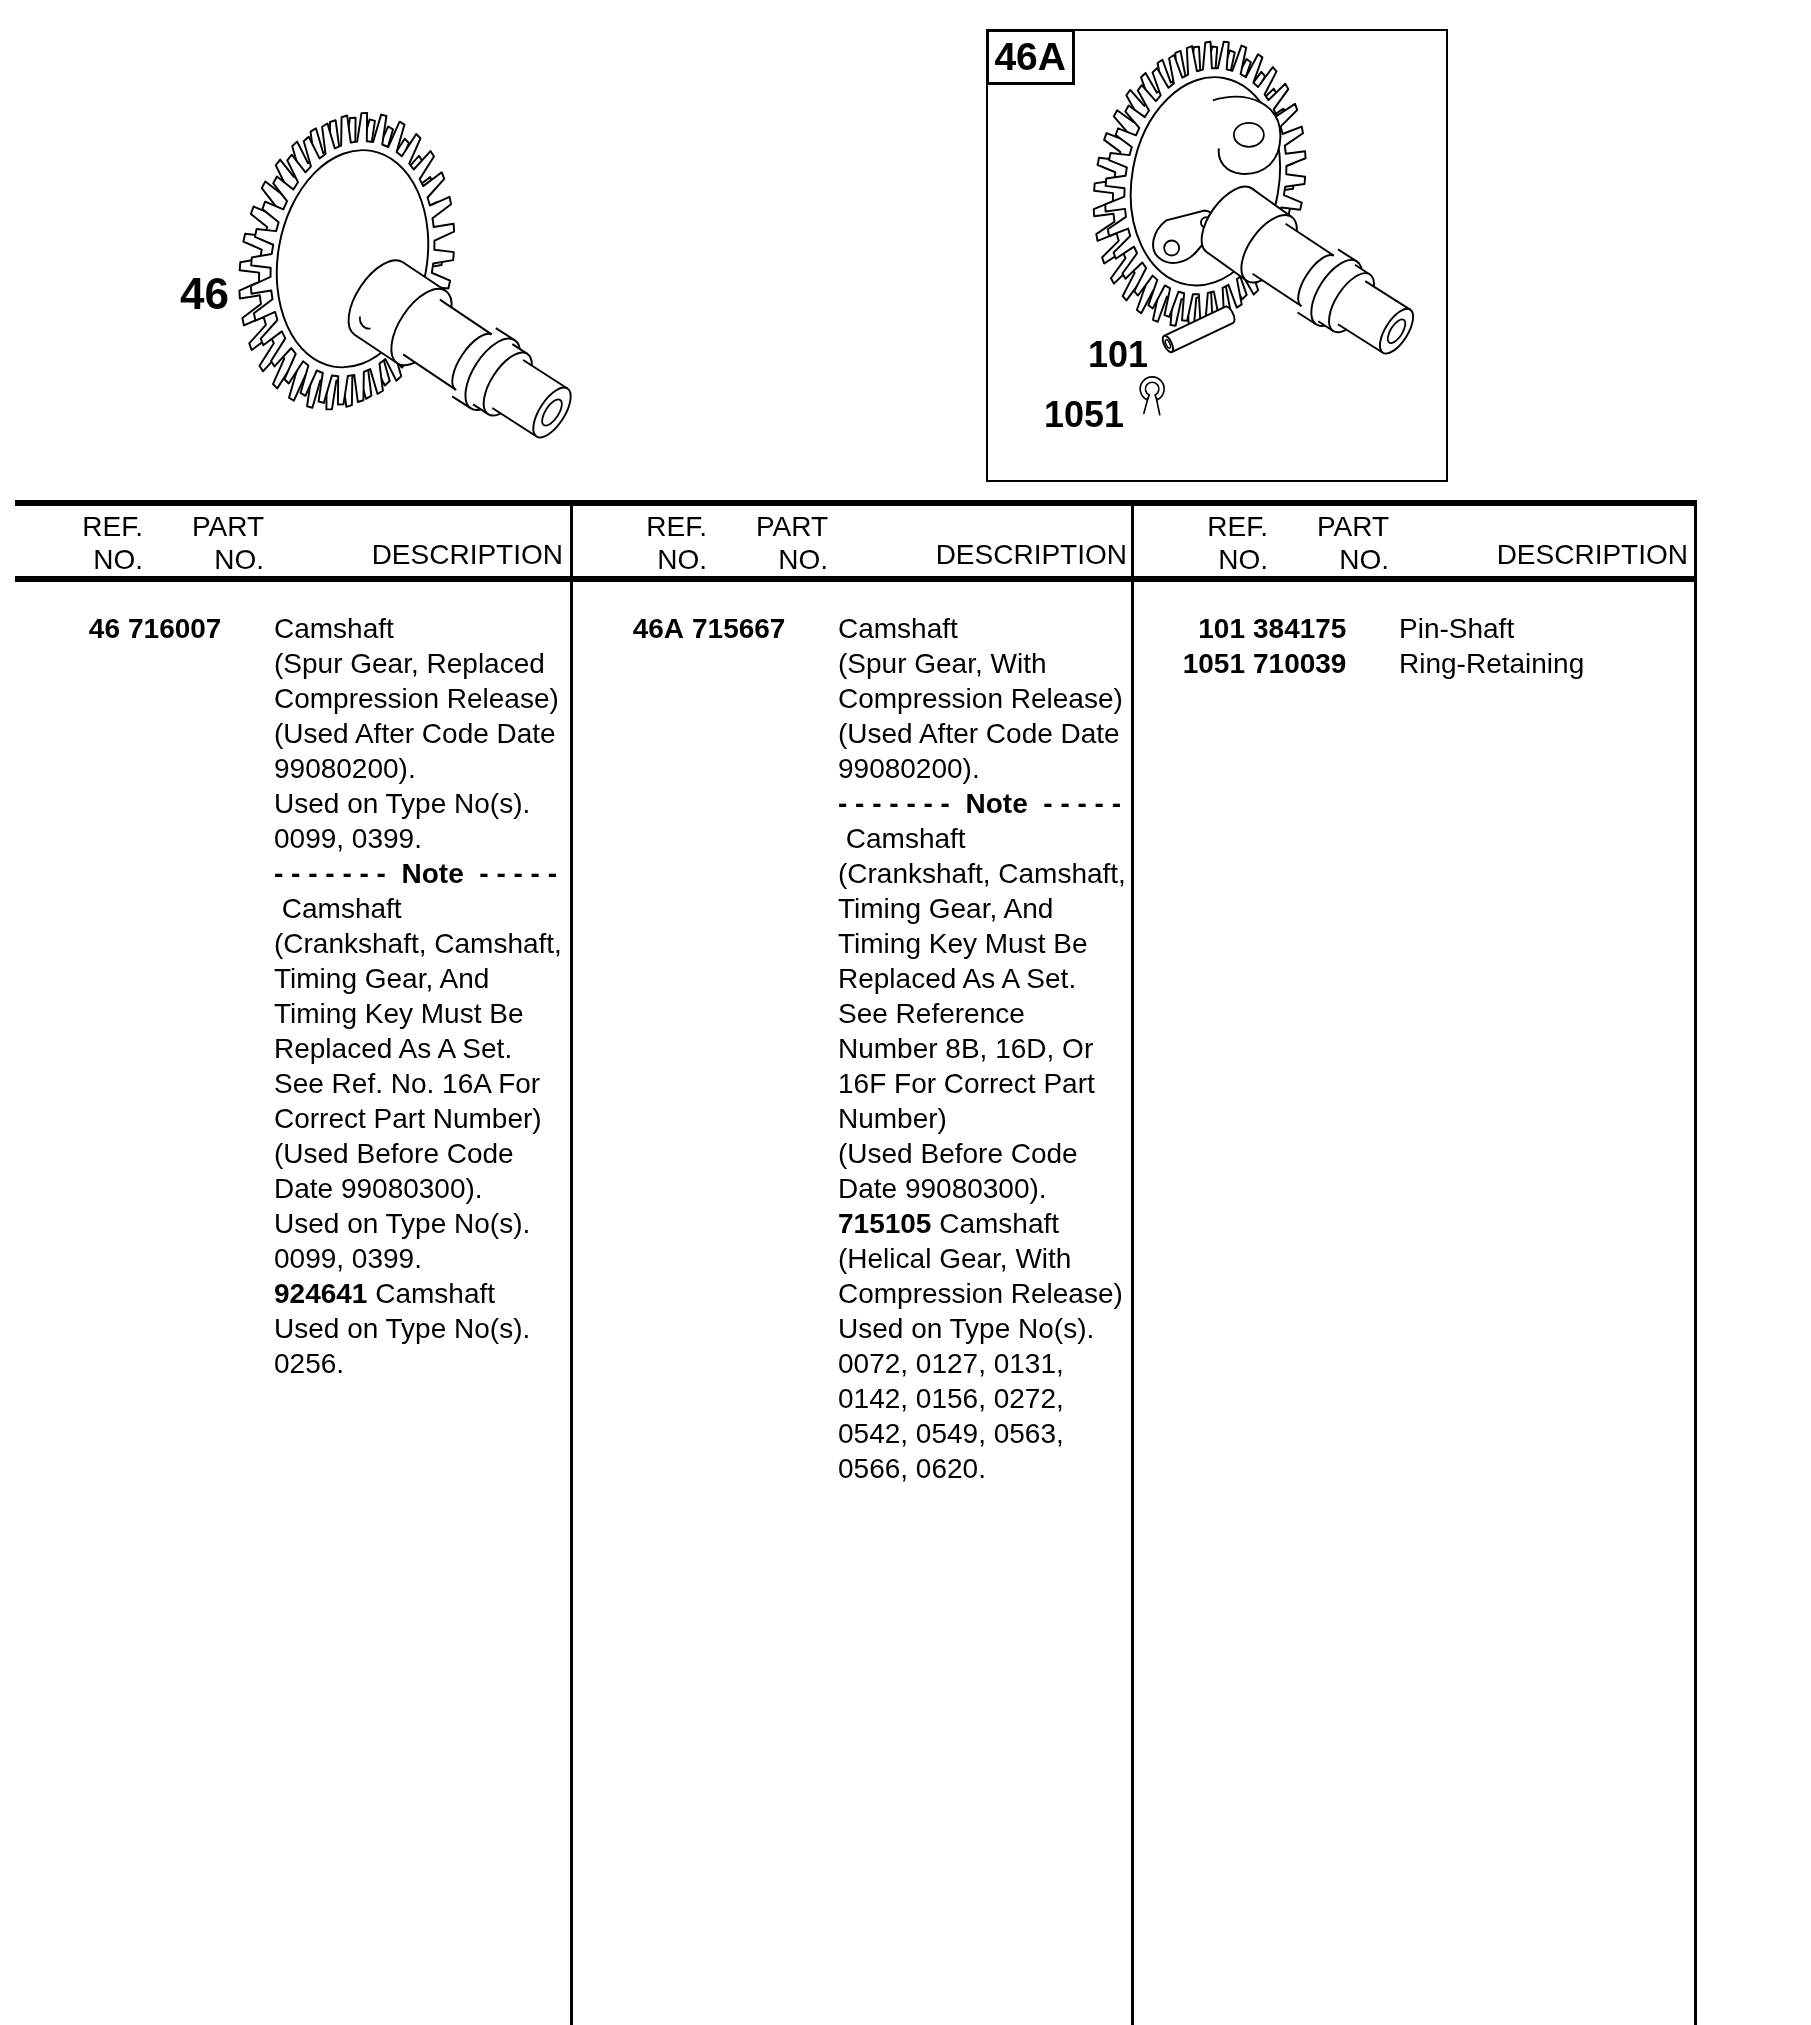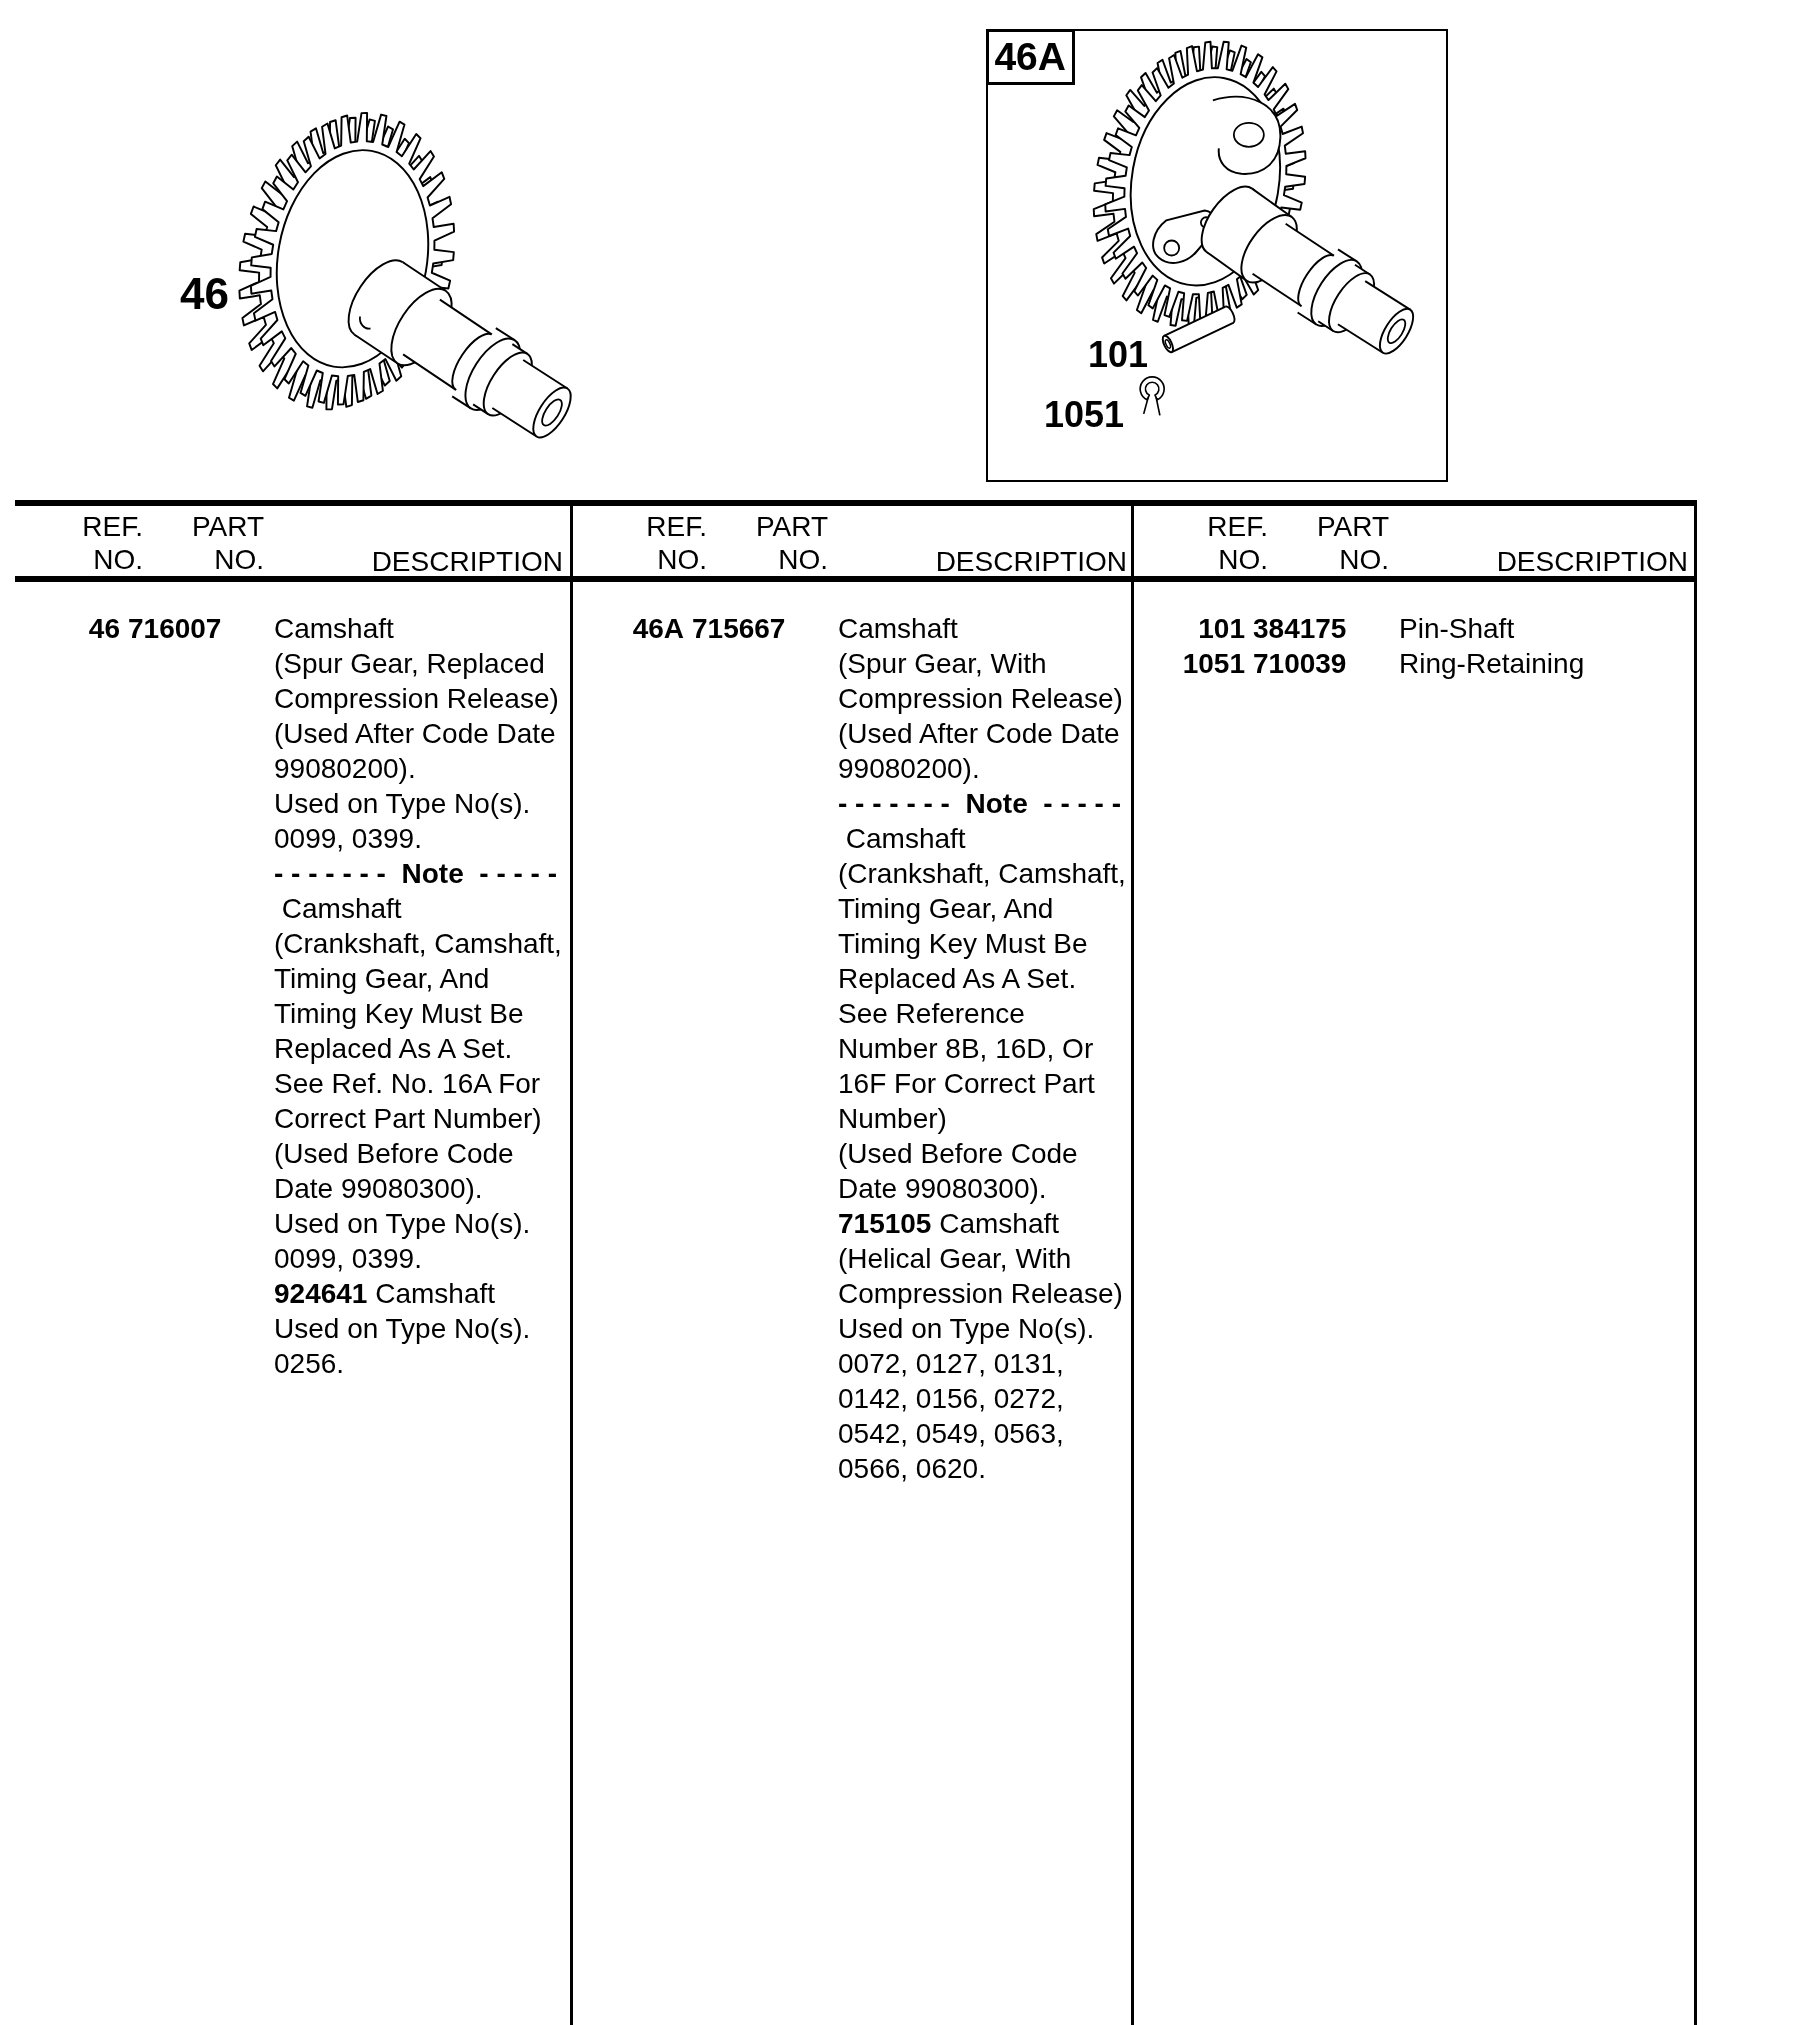--- a/index.html
+++ b/index.html
@@ -16,21 +16,21 @@
           font-weight:bold;font-size:39px;background:#fff;}
   
   .hline{position:absolute;background:#000;height:6px;}
   .vline{position:absolute;background:#000;width:3px;}
   
   .col{position:absolute;top:504px;width:555px;font-size:28px;}
   .col-header{position:relative;height:75px;}
   .h-cell{position:absolute;text-align:right;line-height:33px;}
   .h-ref{left:0;width:128px;top:6px;}
   .h-part{left:136px;width:113px;top:6px;}
-  .h-desc{left:248px;width:300px;top:41px;}
+  .h-desc{left:248px;width:300px;top:34px;}
   .col-body{position:relative;margin-top:32px;}
   .entry{position:relative;}
   .entry .ref{position:absolute;left:0;top:0;width:105px;text-align:right;
               font-weight:bold;line-height:35px;}
   .entry .part{position:absolute;left:113px;top:0;width:128px;text-align:left;
                font-weight:bold;line-height:35px;}
   .entry .lines{margin-left:259px;}
   .line{white-space:pre;line-height:35px;min-height:35px;}
   .seg-b{font-weight:bold;}
   svg{display:block;}

